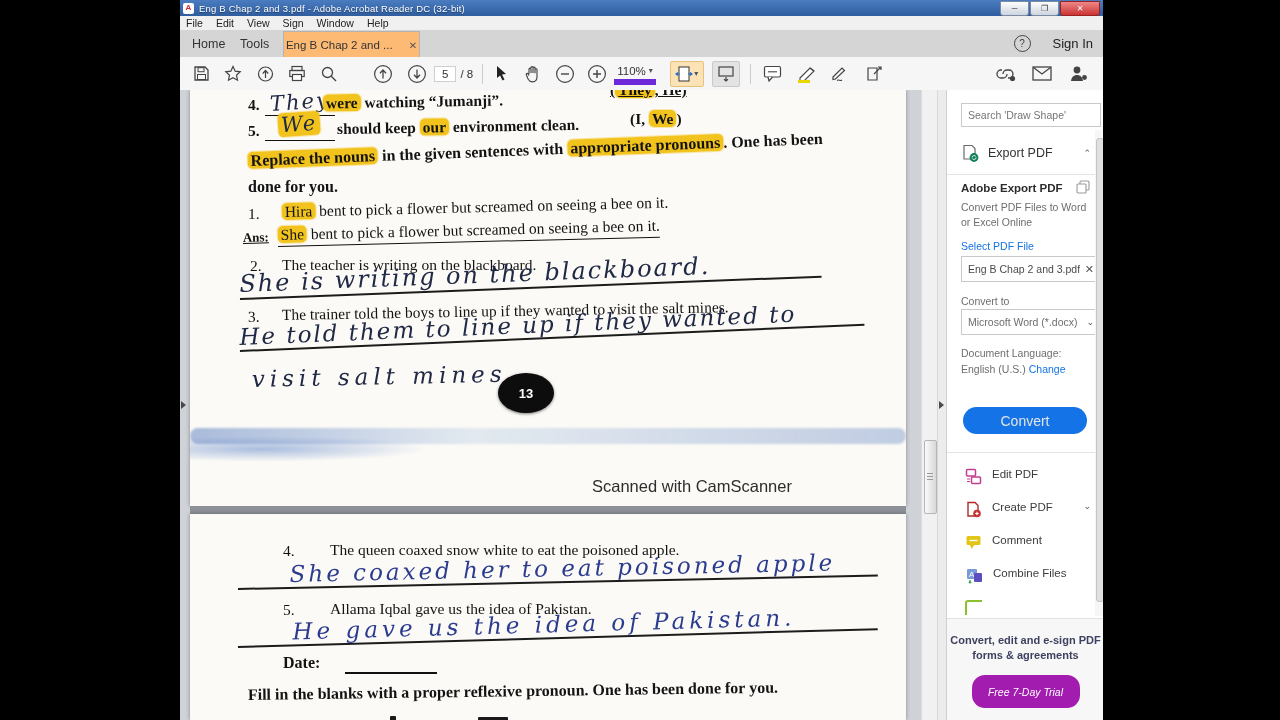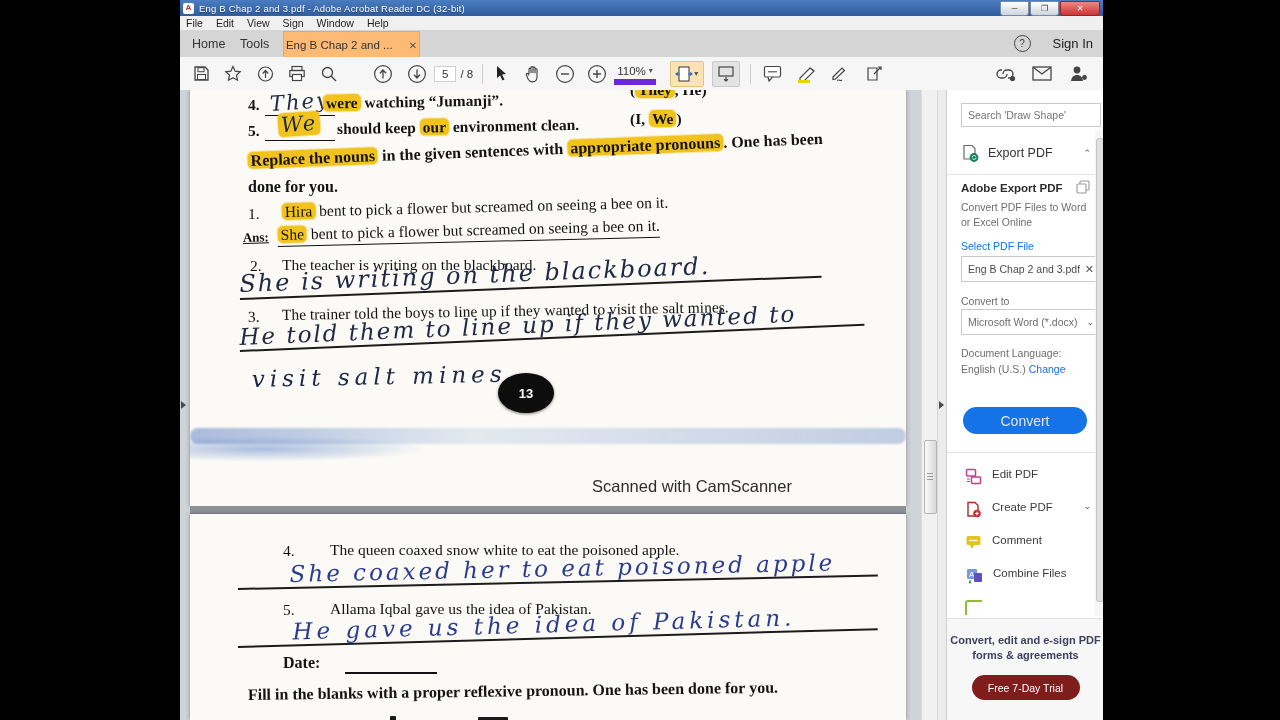--- a/index.html
+++ b/index.html
@@ -102,22 +102,22 @@
   .chip .x{margin-left:auto;color:#555;font-size:11px;}
   .selbox{position:absolute;left:14px;top:219px;width:126px;height:24px;border:1px solid #c9c9c9;
     display:flex;align-items:center;font-size:10.5px;color:#6e6e6e;padding:0 6px;}
   .selbox .chev{margin-left:auto;}
   .btn-convert{position:absolute;left:16px;top:317px;width:124px;height:27px;background:#1473e6;border-radius:14px;
     display:flex;align-items:center;justify-content:center;color:#e5e5e5;font-size:14px;}
   .toolrow{position:absolute;left:18px;width:126px;height:22px;display:flex;align-items:flex-start;gap:10px;
     font-size:11.5px;color:#3c3c3c;}
   .promo{position:absolute;left:0;top:528px;width:100%;height:102px;background:#f7f7f7;border-top:1px solid #e2e2e2;}
   .promo-txt{margin-top:14px;text-align:center;font-size:11px;font-weight:700;color:#3e4260;line-height:15px;}
-  .btn-trial{margin:12px auto 0;width:108px;height:25px;background:#7f1d1d;border-radius:13px;
-    display:flex;align-items:center;justify-content:center;color:#fff;font-size:10.5px;}
+  .btn-trial{margin:12px auto 0;width:108px;height:33px;background:#a21caf;border-radius:13px;
+    display:flex;align-items:center;justify-content:center;color:#fff;font-size:10.5px;font-style:italic;}
   .panel-scroll{position:absolute;right:1px;top:40px;width:8px;height:486px;background:#f6f6f6;}
   .panel-thumb{position:absolute;left:1px;top:8px;width:6px;height:462px;background:#e0e0e0;border:1px solid #c4c4c4;border-radius:3px;}
 </style>
 </head>
 <body>
 
 <div class="stage">
   <div class="app">
 
     <div class="titlebar">
@@ -300,21 +300,21 @@
 
     <div class="main">
       <div class="viewport">
 
         <div class="page page1">
 
           <div class="bk b" style="left:58px;top:6px;">4.</div>
           <div class="hw ink1" style="position:absolute;left:80px;top:0px;font-size:21px;transform:rotate(-4deg);">They</div>
           <div style="position:absolute;left:75px;top:25px;width:70px;border-bottom:1.6px solid #111;"></div>
           <div class="bk b" style="left:133px;top:3px;transform:rotate(-1deg);"><span class="hl">were</span><span> watching “Jumanji”.</span></div>
-          <div class="bk b" style="left:440px;top:-9px;"><span>(</span><span class="hl">They</span><span>, He)</span></div>
+          <div class="bk b" style="left:420px;top:-9px;text-decoration:underline;"><span>(</span><span class="hl">They</span><span>, He)</span></div>
 
           <div class="bk b" style="left:58px;top:32px;">5.</div>
           <div class="hw ink1" style="position:absolute;left:88px;top:22px;font-size:21px;transform:rotate(-4deg);"><span class="hl">We</span></div>
           <div style="position:absolute;left:75px;top:50px;width:70px;border-bottom:1.6px solid #111;"></div>
           <div class="bk b" style="left:147px;top:28px;transform:rotate(-1deg);"><span>should keep </span><span class="hl">our</span><span> environment clean.</span></div>
           <div class="bk b" style="left:440px;top:20px;"><span>(I, </span><span class="hl">We</span><span>)</span></div>
 
           <div class="bk b rot" style="left:58px;top:62px;font-size:16px;transform:rotate(-2.2deg);"><span class="hl">Replace the nouns</span><span> in the given sentences with </span><span class="hl">appropriate pronouns</span><span>. One has been</span></div>
           <div class="bk b" style="left:58px;top:88px;font-size:16px;">done for you.</div>
 

